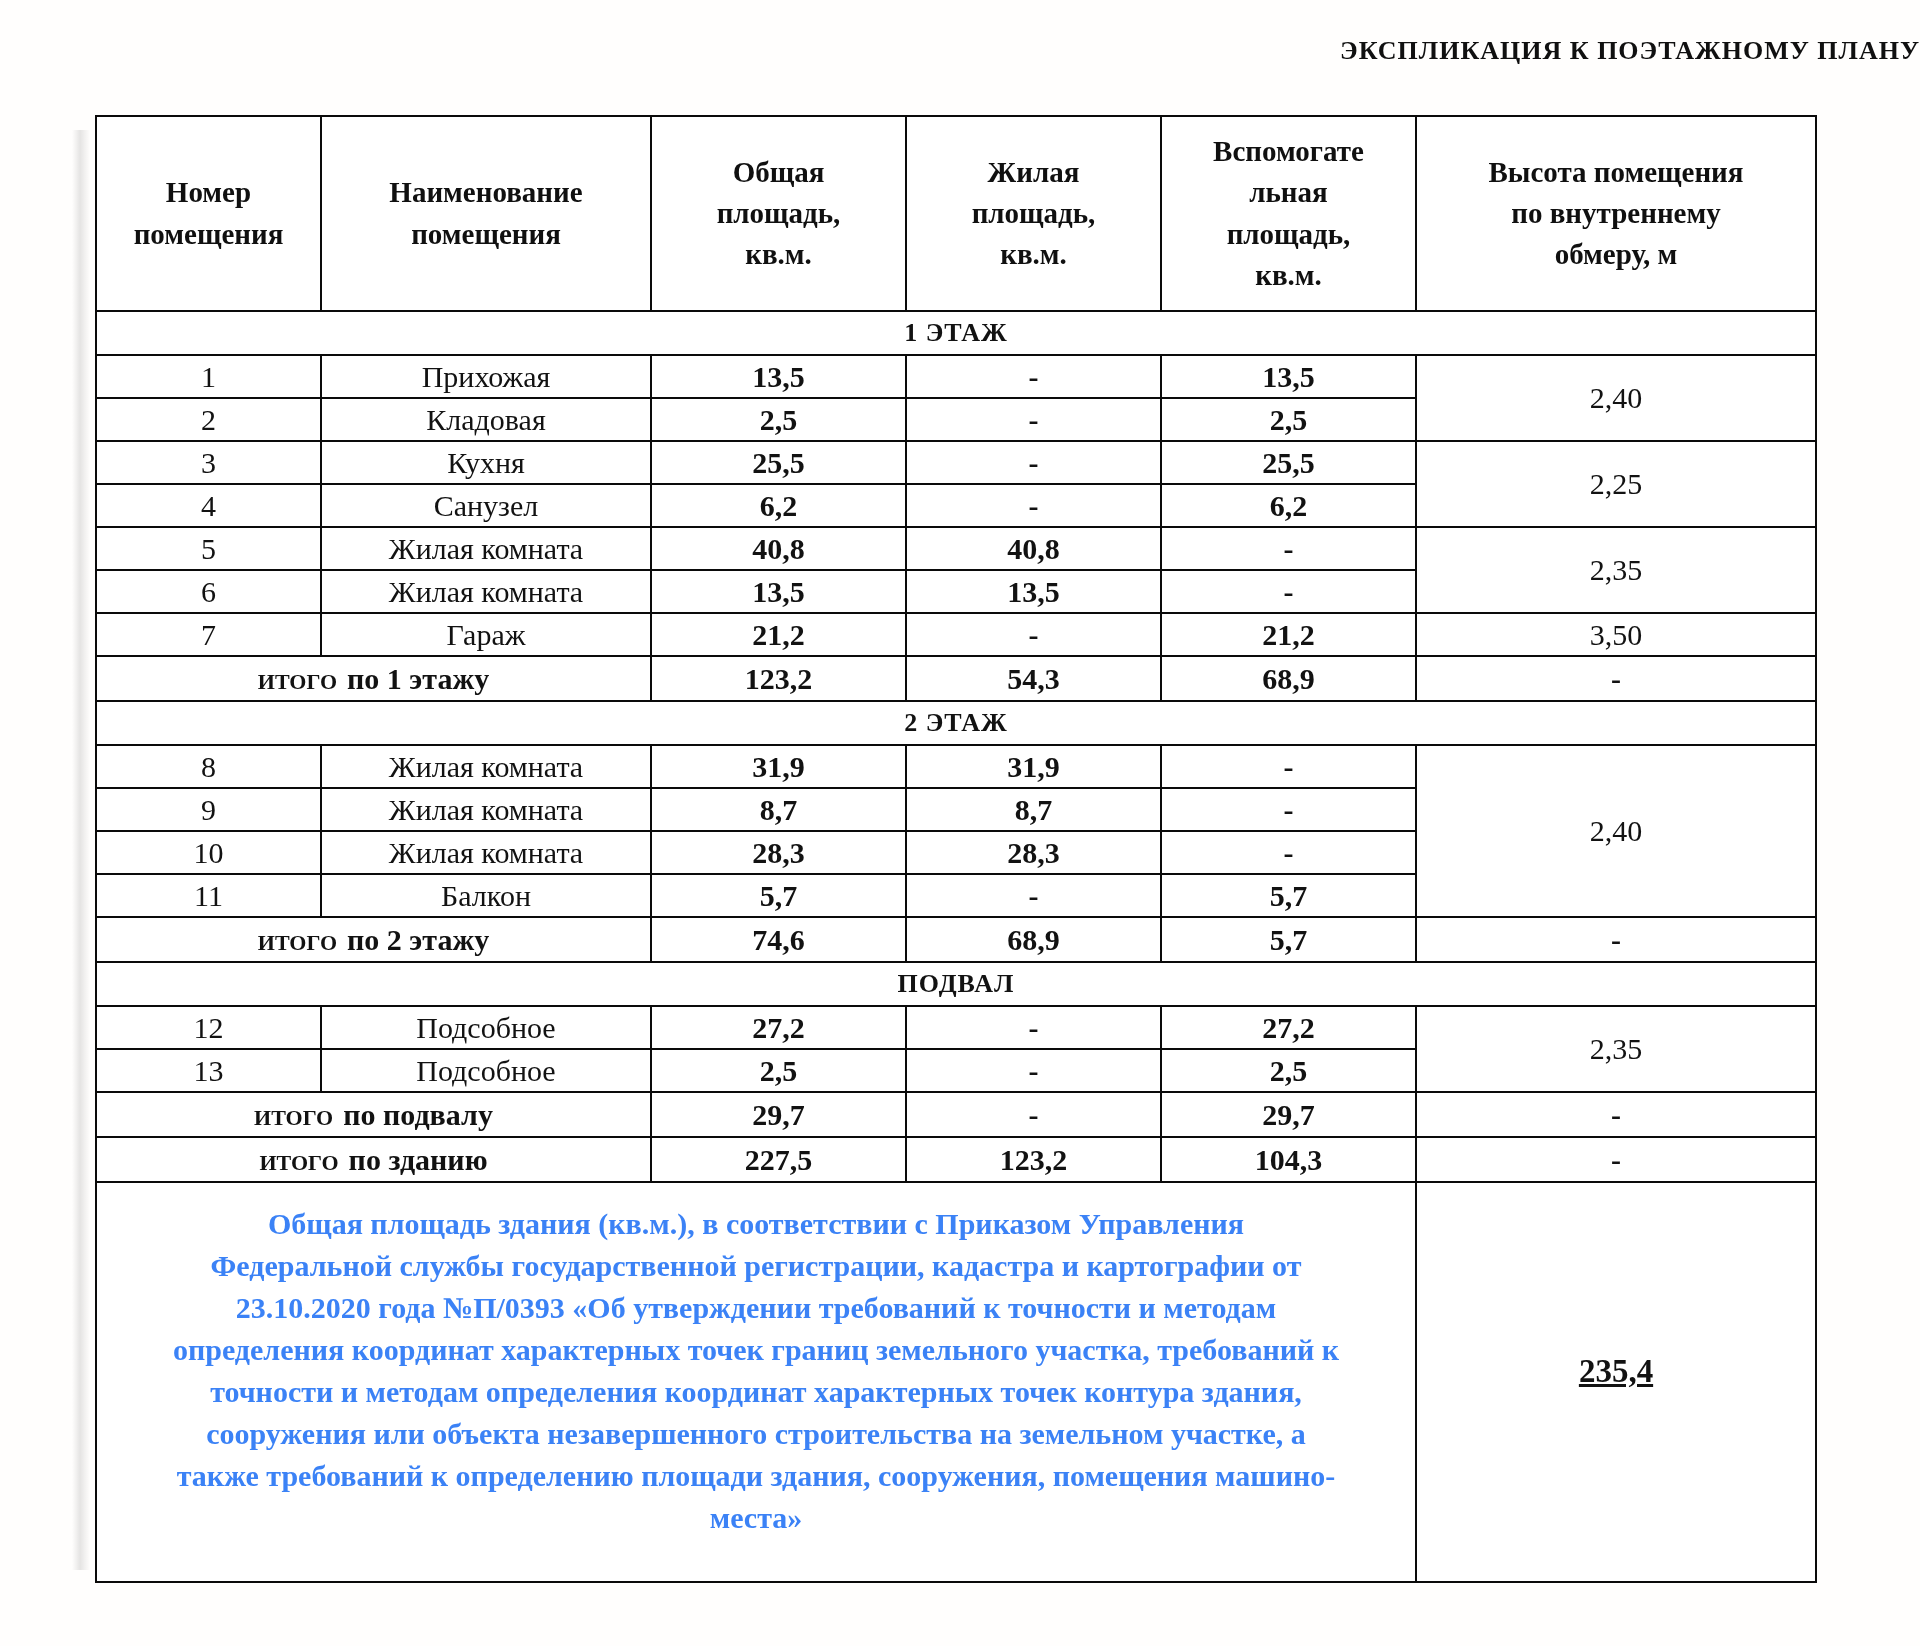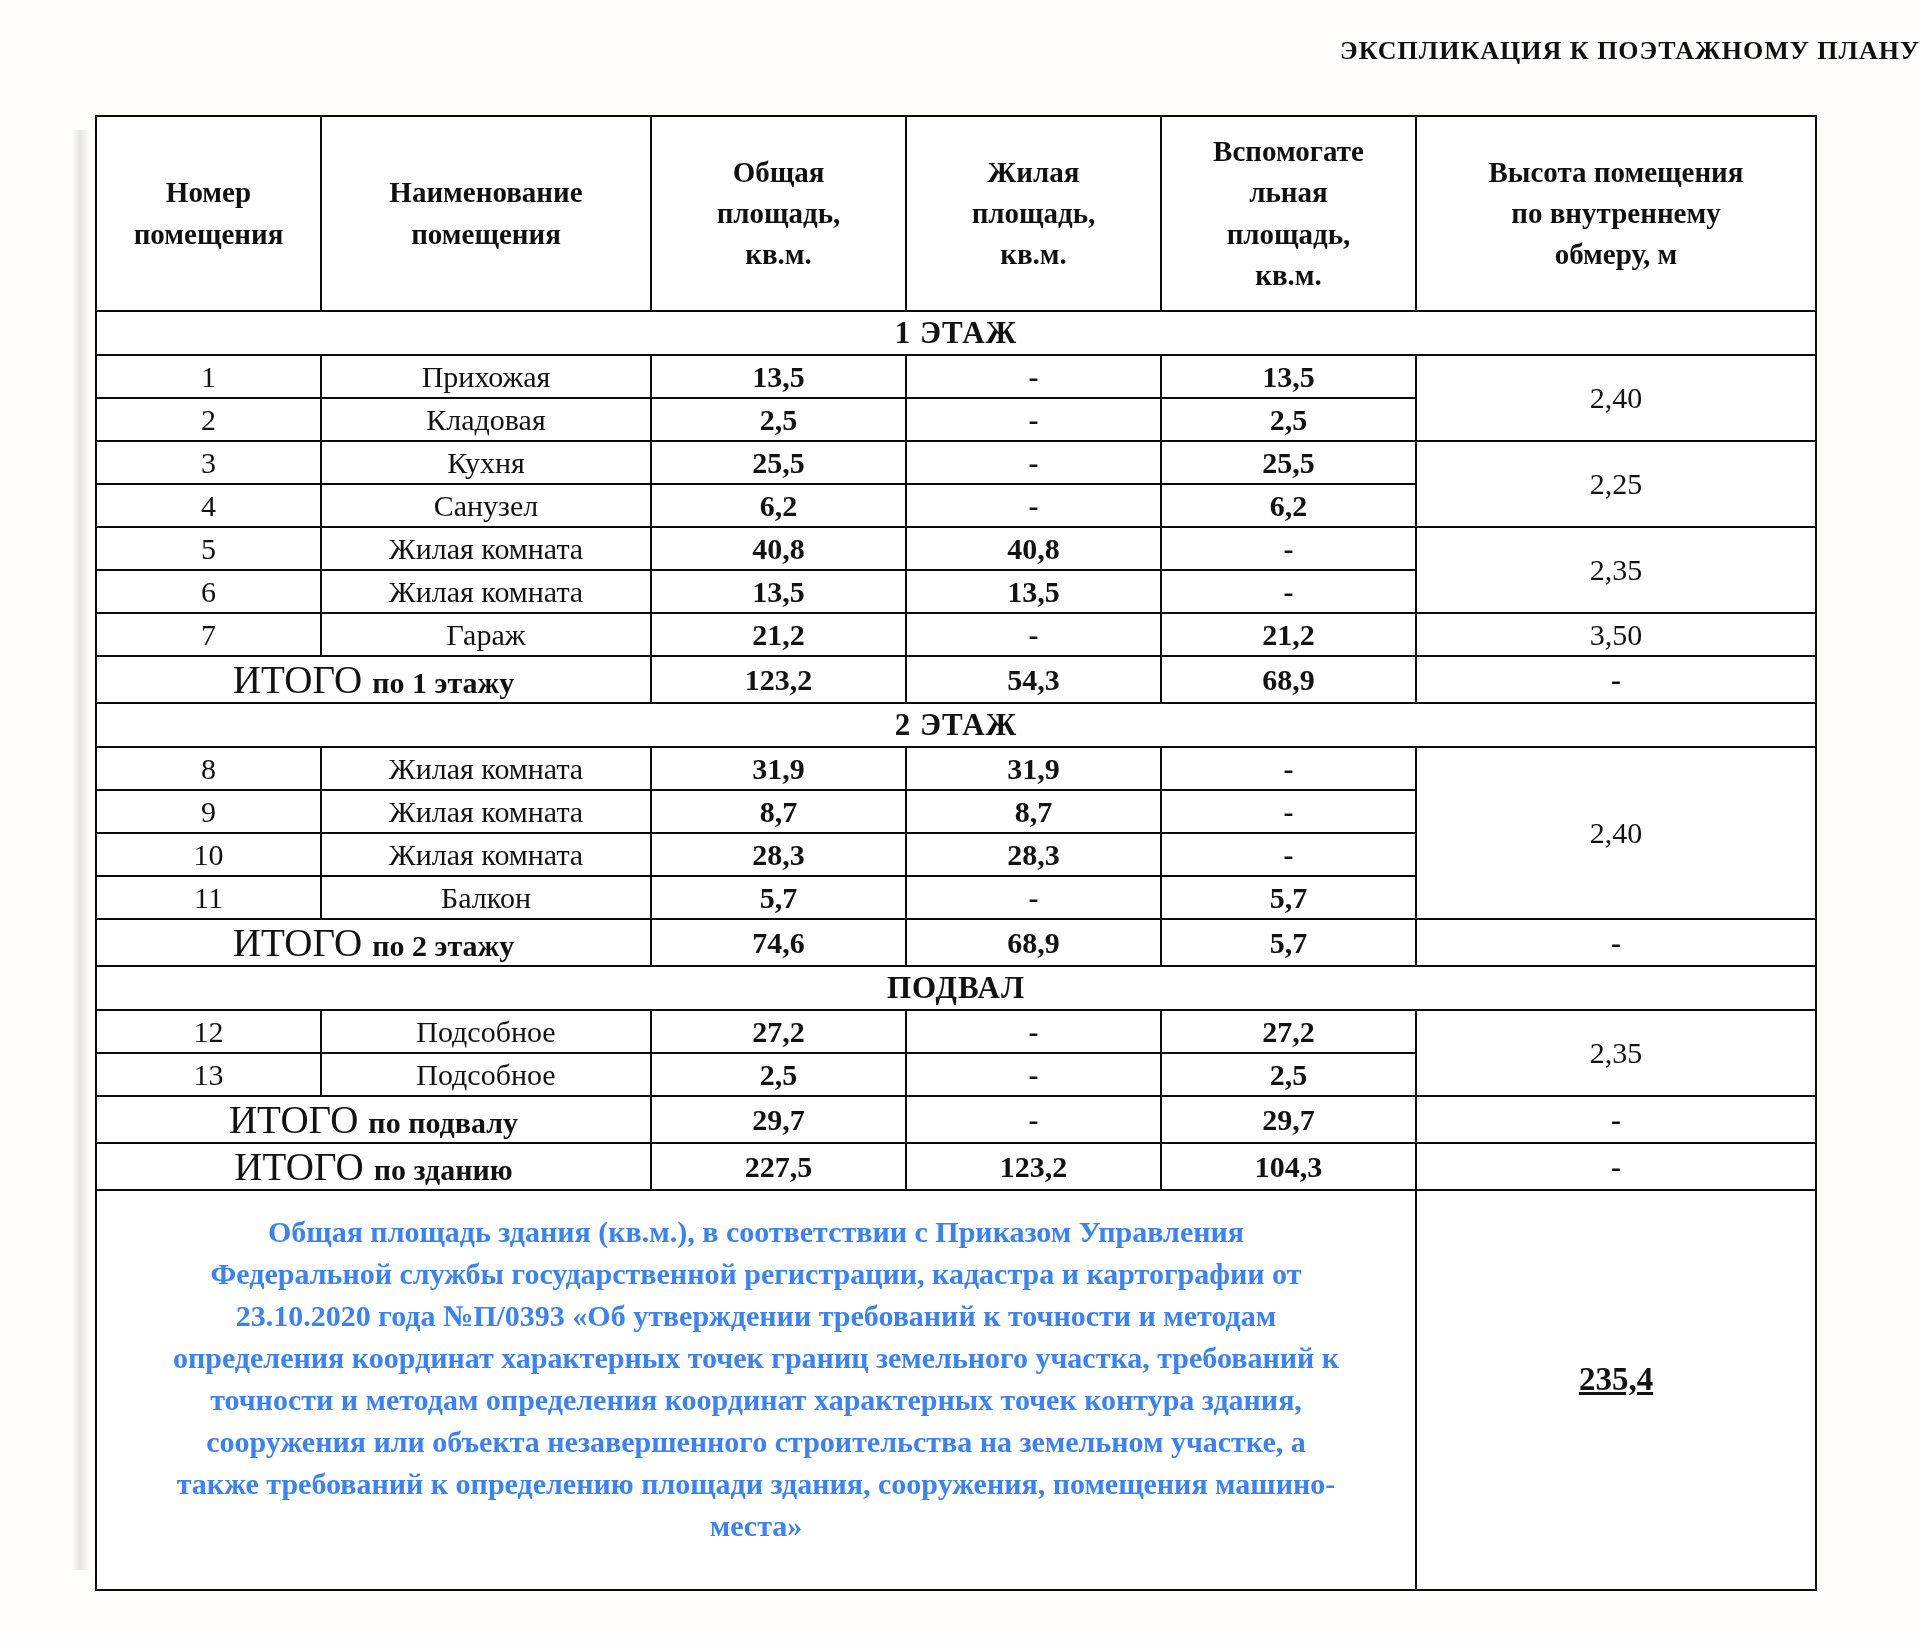--- a/index.html
+++ b/index.html
@@ -43,28 +43,28 @@
   thead th {
     font-size: 29px; font-weight: bold;
     line-height: 1.42;
     white-space: pre-line;
     height: 195px;
     padding: 4px 6px;
     color: #101010;
   }
   .section-row td {
     height: 44px;
-    font-size: 31px; font-weight: bold;
+    font-size: 26px; font-weight: bold;
     letter-spacing: 1px;
   }
   .data-row td { height: 43px; font-size: 30px; }
   .data-row td.val { font-weight: bold; text-align: center; }
   .data-row td.hval { font-size: 30px; font-weight: normal; }
   .total-row td { height: 45px; font-size: 30px; font-weight: bold; }
-  .total-label .itogo-caps { font-size: 39px; font-weight: normal; }
+  .total-label .itogo-caps { font-size: 22px; font-weight: bold; }
   .total-label .itogo-rest { font-size: 30px; font-weight: bold; margin-left: 10px; }
 
   .footer-row td { border: 2px solid #0a0a0a; }
   td.footer-note {
     height: 400px;
     font-size: 30px; font-weight: bold;
     line-height: 1.40;
     white-space: pre-line;
     text-align: center;
     vertical-align: middle;

